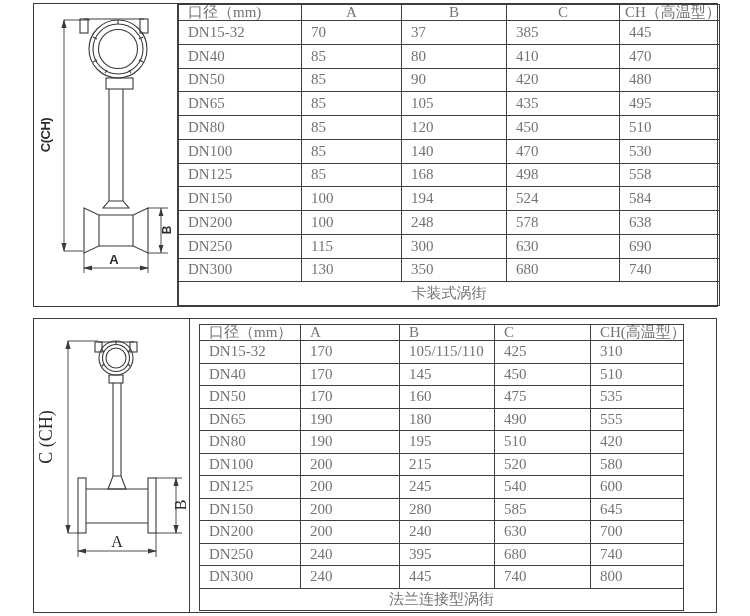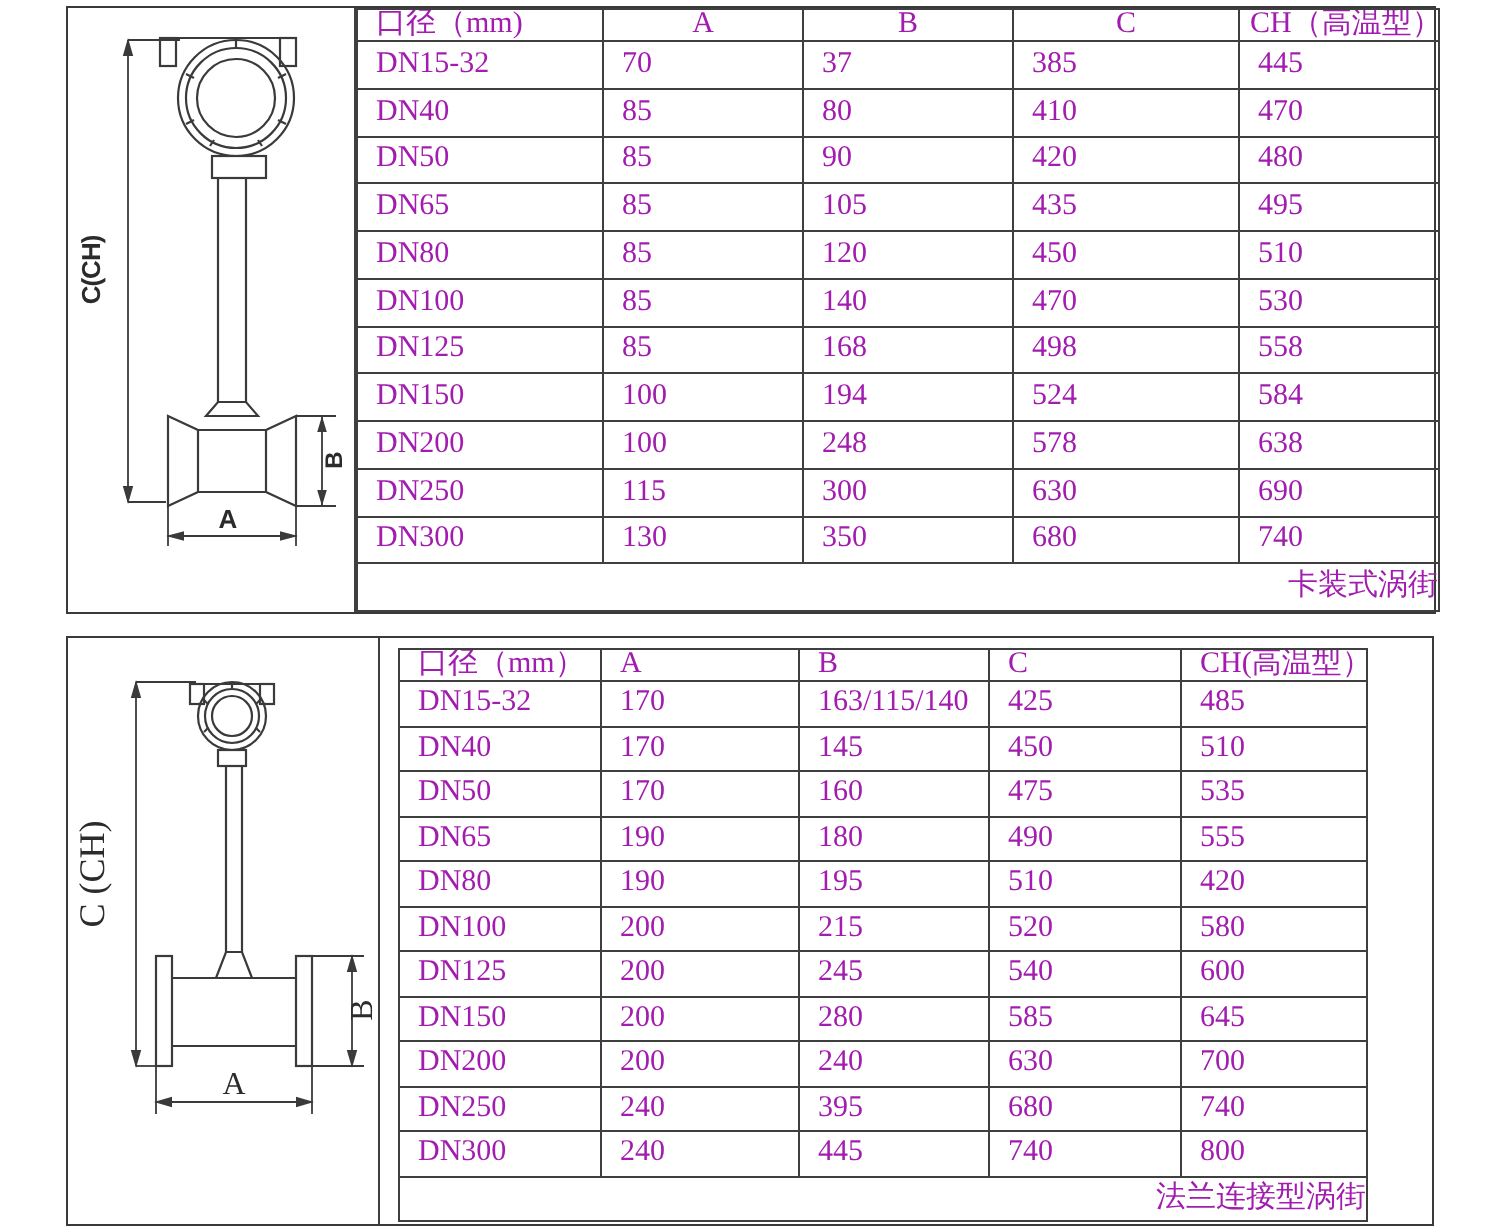--- a/index.html
+++ b/index.html
@@ -5,26 +5,26 @@
   html,body{margin:0;padding:0;}
   body{width:750px;height:616px;background:#ffffff;font-family:"Liberation Serif",serif;}
   .canvas{position:relative;width:750px;height:616px;background:#ffffff;overflow:hidden;}
   .section{position:absolute;border:1.5px solid #3a3a3a;background:#ffffff;box-sizing:border-box;}
   .section-top{left:33px;top:3px;width:685px;height:304px;display:flex;}
   .section-bottom{left:33px;top:318px;width:684px;height:295px;}
   .diagram-area{width:144px;height:100%;border-right:1px solid #3f3f3f;box-sizing:border-box;position:relative;}
   .diagram-area-b{position:absolute;left:0;top:0;width:156px;height:100%;border-right:1px solid #3f3f3f;box-sizing:border-box;}
   .table-wrap-top{flex:1;height:100%;}
   .table-wrap-bottom{position:absolute;left:165px;top:5px;width:484px;height:287px;}
-  table{border-collapse:collapse;table-layout:fixed;width:100%;height:100%;color:#a21caf;font-family:Liberation Serif, serif;}
+  table{border-collapse:collapse;table-layout:fixed;width:100%;height:100%;color:#737373;font-family:Liberation Serif, serif;}
   th,td{border:1px solid #3f3f3f;font-weight:normal;font-size:15px;line-height:1;
         padding:0 2px 0 9px;text-align:left;vertical-align:middle;white-space:nowrap;overflow:hidden;}
   .table-top th:nth-child(2),.table-top th:nth-child(3),.table-top th:nth-child(4){text-align:center;padding:0;}
   .table-top th:nth-child(5){padding-left:5px;}
-  tr.footer-row td{text-align:right;padding:0;font-size:15px;}
+  tr.footer-row td{text-align:center;padding:0;font-size:15px;}
   svg{display:block;}
   .draw{stroke:#3a3a3a;stroke-width:1.1;fill:none;}
   .dim{stroke:#3a3a3a;stroke-width:0.9;fill:none;}
   .arrow{fill:#3a3a3a;stroke:none;}
   .dimtext-sans{font-family:"Liberation Sans",sans-serif;font-weight:bold;fill:#2b2b2b;}
   .dimtext-serif{font-family:"Liberation Serif",serif;fill:#2b2b2b;}
 </style>
 </head>
 <body>
 
@@ -275,23 +275,23 @@
               <th>A</th>
               <th>B</th>
               <th>C</th>
               <th>CH(高温型）</th>
             </tr>
           </thead>
         <tbody>
             <tr>
               <td>DN15-32</td>
               <td>170</td>
-              <td>163/115/140</td>
+              <td>105/115/110</td>
               <td>425</td>
-              <td>485</td>
+              <td>310</td>
             </tr>
             <tr>
               <td>DN40</td>
               <td>170</td>
               <td>145</td>
               <td>450</td>
               <td>510</td>
             </tr>
             <tr>
               <td>DN50</td>

